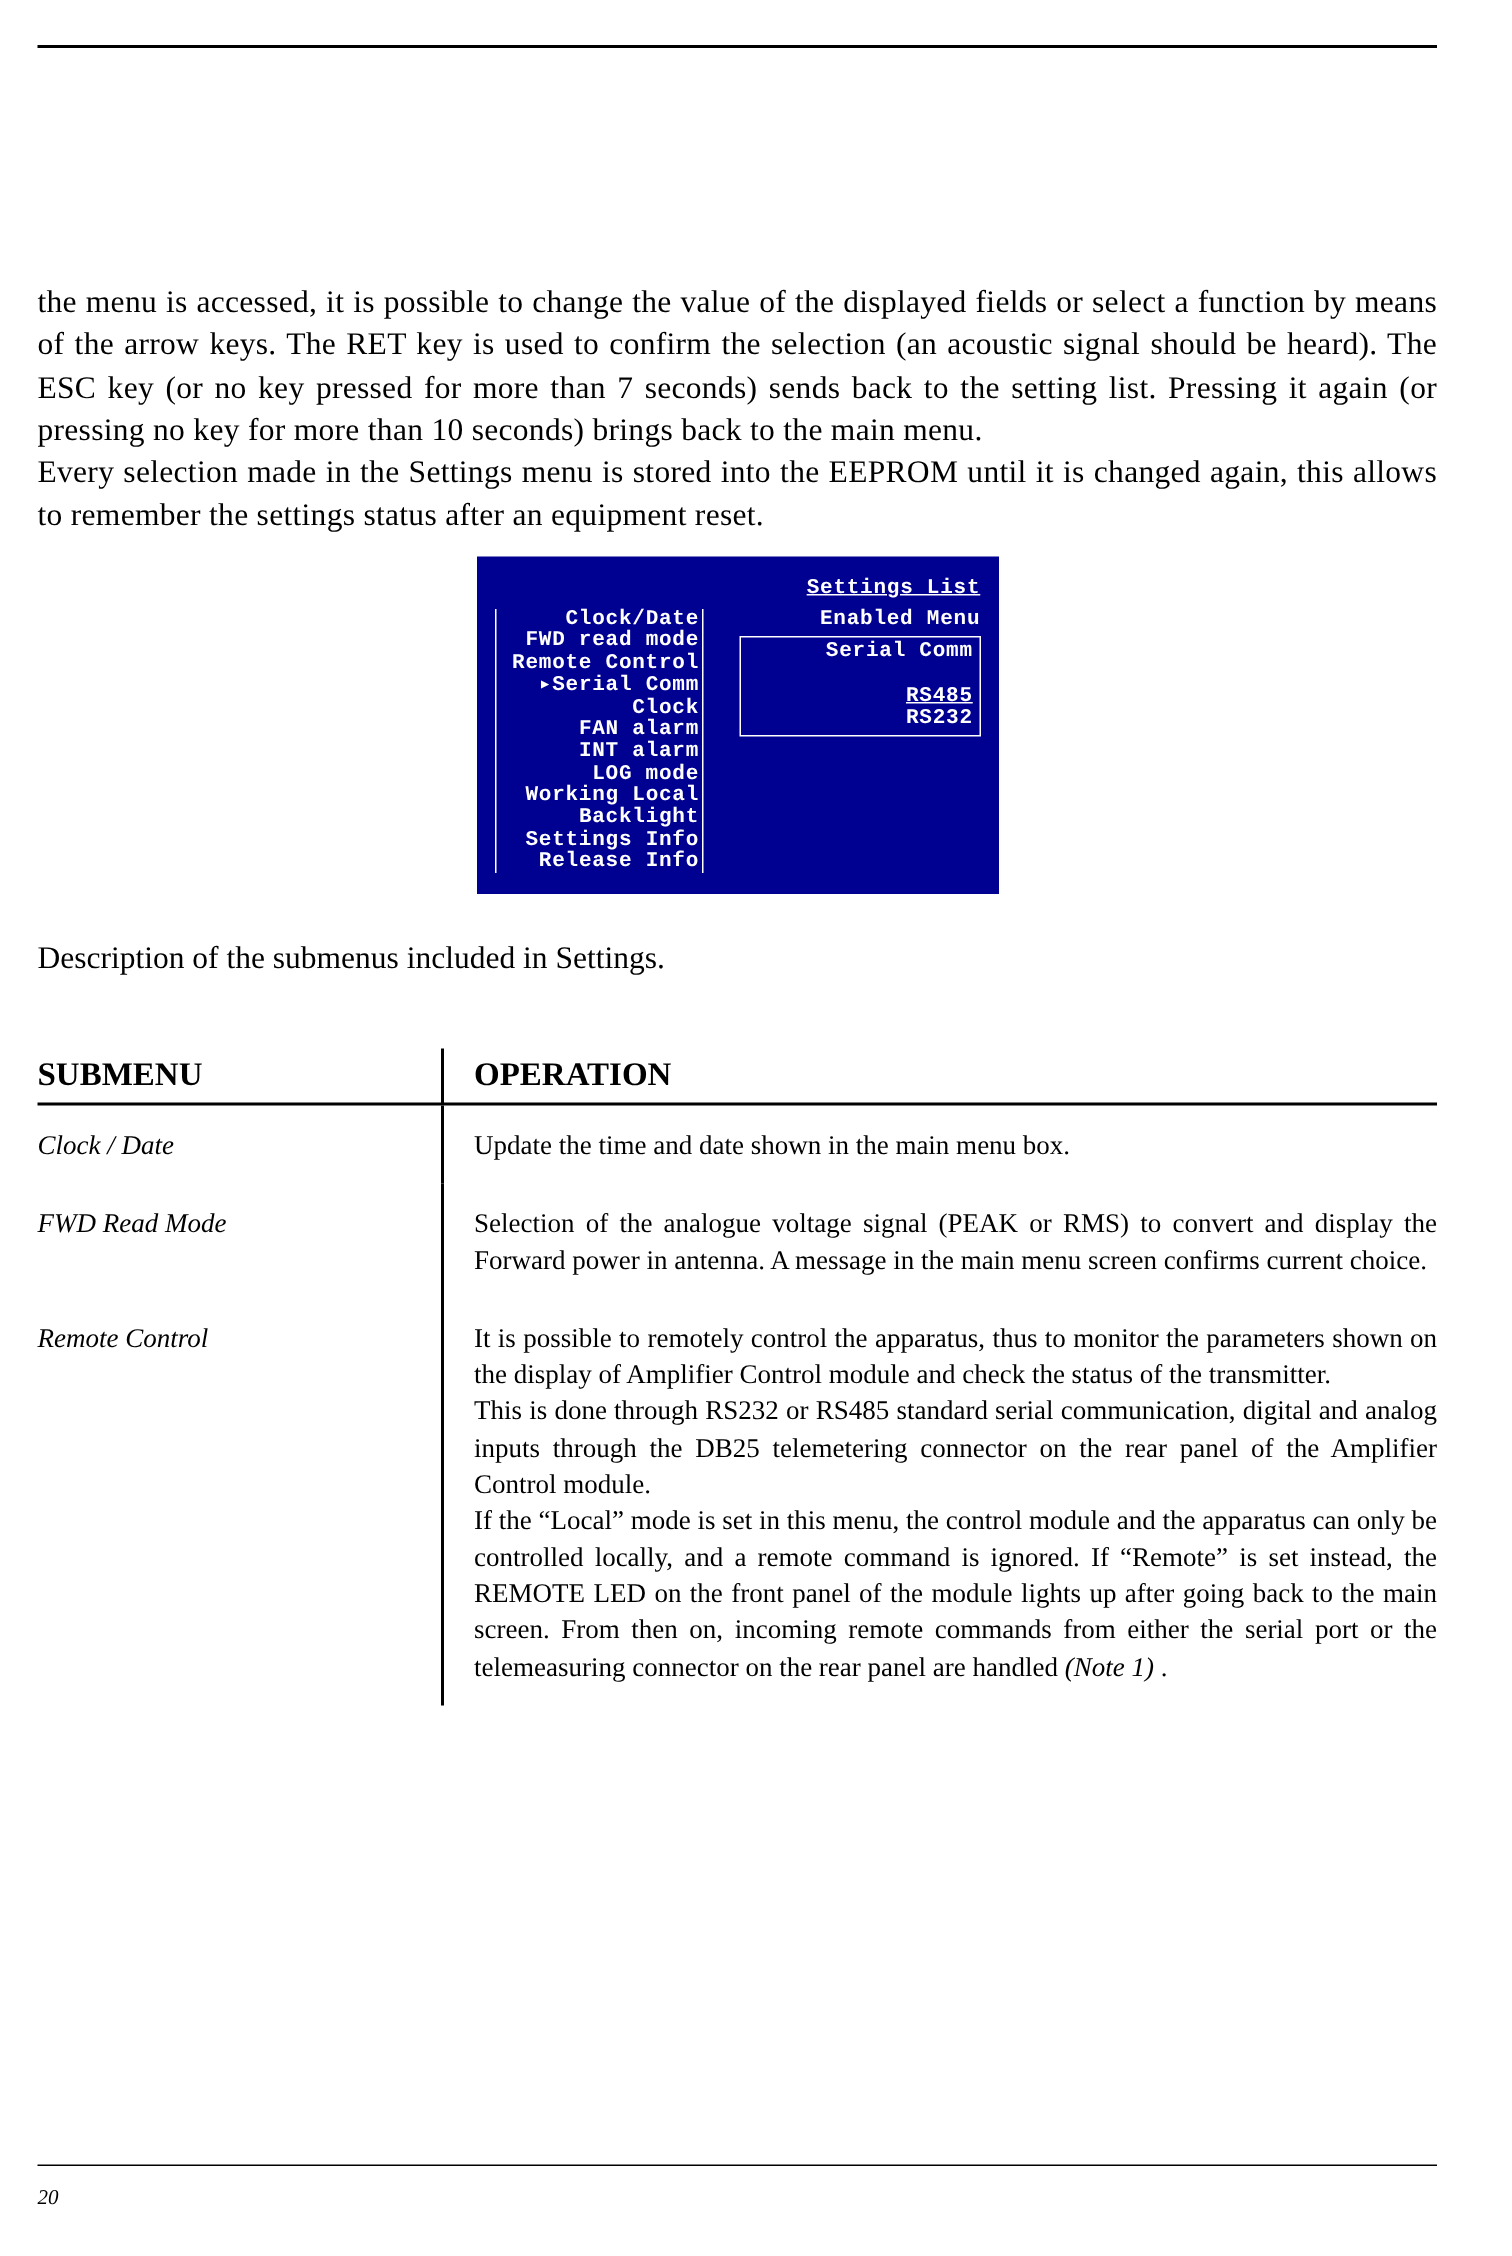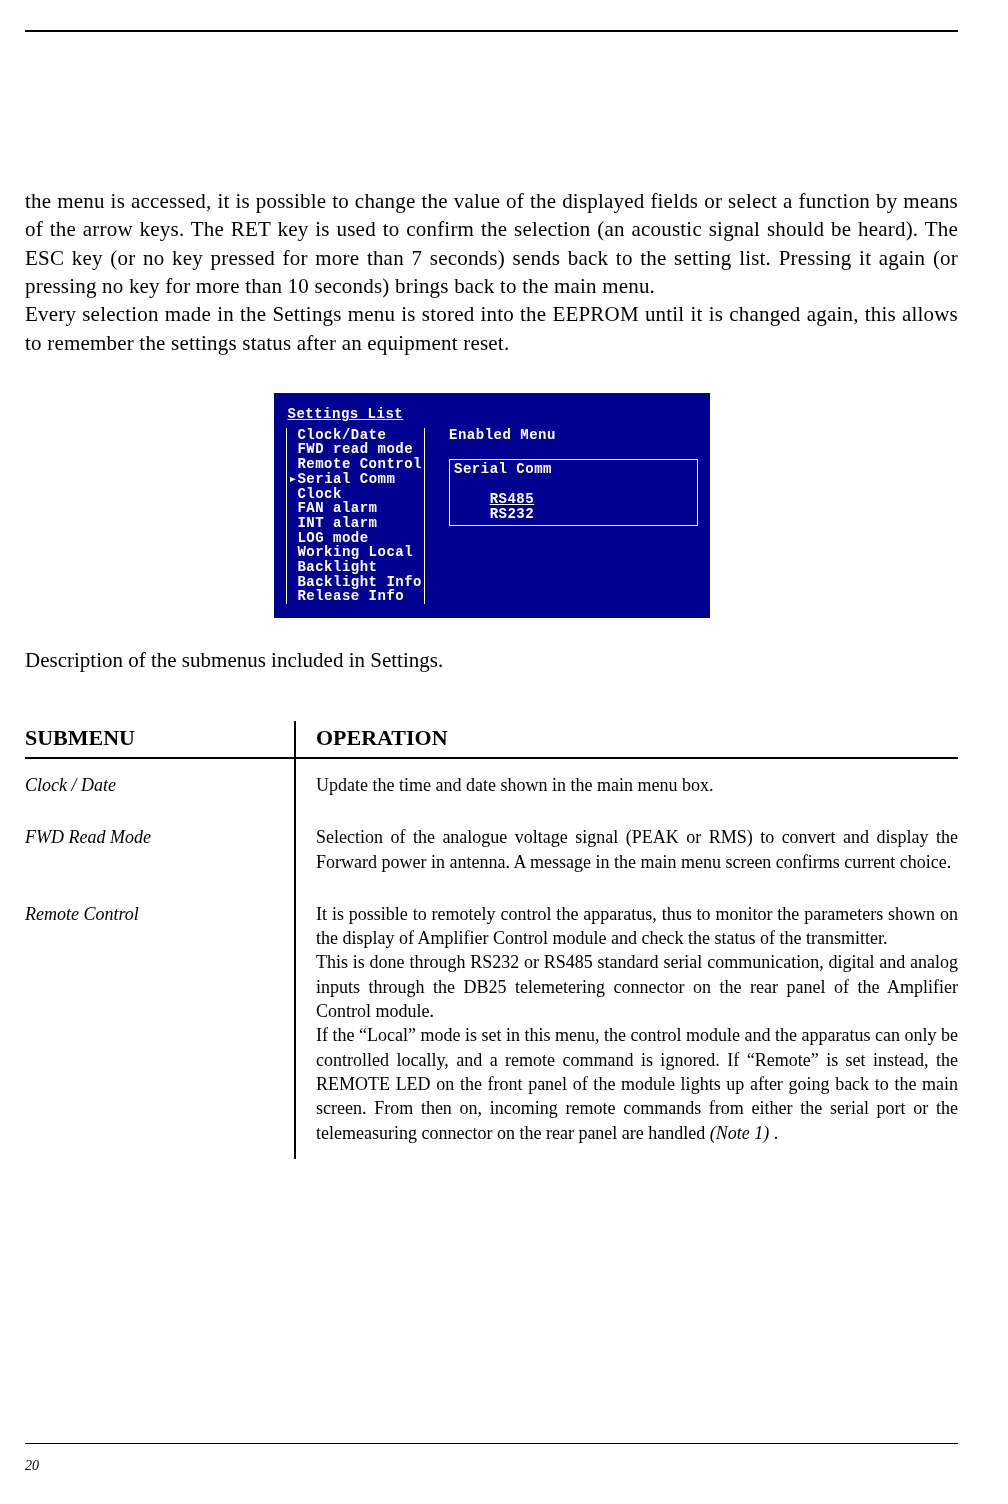--- a/index.html
+++ b/index.html
@@ -14,38 +14,39 @@
       padding: 30px 50px 30px 25px;
     }
     .hr-top {
       border-top: 2.5px solid #000;
       margin: 0 0 155px 0;
     }
     .body-text {
       line-height: 1.35;
       letter-spacing: 0.2px;
       text-align: justify;
-      margin-bottom: 36px;
+      margin-bottom: 14px;
     }
     .figure-wrap {
       display: flex;
       justify-content: center;
       margin: 10px 0 30px 0;
     }
     .terminal {
       background: #000091;
-      width: 436px;
+      width: 348px;
       padding: 14px 12px 14px 12px;
       font-family: "Courier New", monospace;
       font-size: 14px;
       font-weight: bold;
       color: #fff;
       line-height: 1.05;
       position: relative;
       letter-spacing: 0.5px;
+      text-align: right;
     }
     .term-title {
       text-decoration: underline;
       margin-bottom: 6px;
       margin-left: 2px;
     }
     .term-cols {
       display: flex;
       gap: 24px;
       align-items: flex-start;
@@ -53,21 +54,21 @@
     .term-left {
       border-left: 1.5px solid #fff;
       border-right: 1.5px solid #fff;
       padding: 0 2px;
       white-space: pre;
     }
     .term-right {
       flex: 1;
     }
     .term-right-header {
-      margin-bottom: 17px;
+      margin-bottom: 4px;
       white-space: pre;
     }
     .term-right-box {
       border: 1.5px solid #fff;
       padding: 2px 4px 4px 4px;
       white-space: pre;
     }
     .term-right-box .opt-selected {
       text-decoration: underline;
     }
@@ -130,21 +131,21 @@
 
 <div class="body-text">
   <span>the menu is accessed, it is possible to change the value of the displayed fields or select a function by means of the arrow keys. The RET key is used to confirm the selection (an acoustic signal should be heard). The ESC key (or no key pressed for more than 7 seconds) sends back to the setting list. Pressing it again (or pressing no key for more than 10 seconds) brings back to the main menu.</span><br>
   <span>Every selection made in the Settings menu is stored into the EEPROM until it is changed again, this allows to remember the settings status after an equipment reset.</span>
 </div>
 
 <div class="figure-wrap">
   <div class="terminal">
     <div class="term-title">Settings List</div>
     <div class="term-cols">
-      <div class="term-left"><div> Clock/Date</div><div> FWD read mode</div><div> Remote Control</div><div>▸Serial Comm</div><div> Clock</div><div> FAN alarm</div><div> INT alarm</div><div> LOG mode</div><div> Working Local</div><div> Backlight</div><div> Backlight Info</div><div> Release Info</div></div>
+      <div class="term-left"><div> Clock/Date</div><div> FWD read mode</div><div> Remote Control</div><div>▸Serial Comm</div><div> Clock</div><div> FAN alarm</div><div> INT alarm</div><div> LOG mode</div><div> Working Local</div><div> Backlight</div><div> Settings Info</div><div> Release Info</div></div>
       <div class="term-right">
         <div class="term-right-header">Enabled Menu</div>
         <div class="term-right-box"><span>Serial Comm</span>
 
     <span class="opt-selected">RS485</span>
     <span>RS232</span></div>
       </div>
     </div>
   </div>
 </div>

